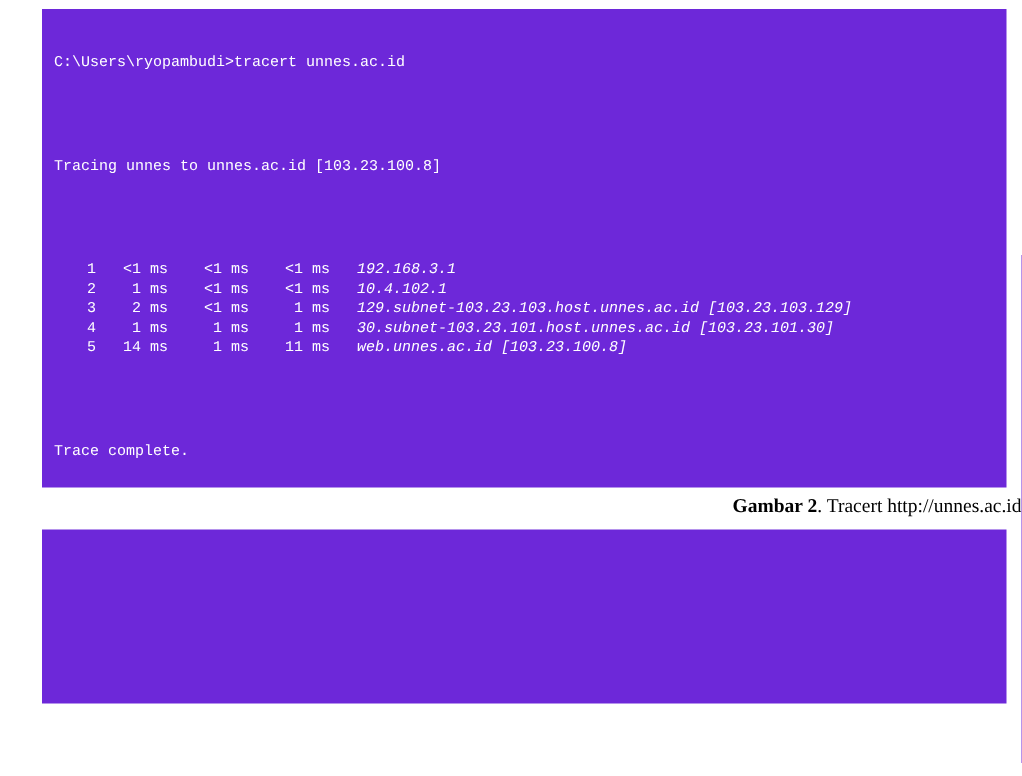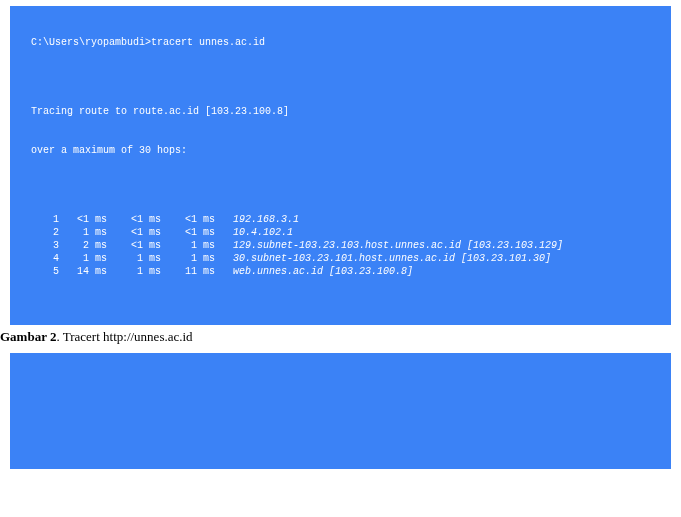--- a/index.html
+++ b/index.html
@@ -4,57 +4,57 @@
 <style>
   * { margin: 0; padding: 0; box-sizing: border-box; }
   body {
     background: #ffffff;
     font-family: 'Times New Roman', Times, serif;
     width: 681px;
     height: 517px;
     overflow: hidden;
   }
   .terminal {
-    background: #3b82f6;
+    background: #6d28d9;
     color: #ffffff;
     font-family: Consolas, 'Courier New', monospace;
     font-size: 10px;
     line-height: 13px;
-    padding: 4px 21px;
-    margin: 6px 10px 0 10px;
+    padding: 4px 8px;
+    margin: 6px 10px 0 28px;
     white-space: pre;
     overflow: hidden;
   }
   .terminal-row {
     display: flex;
     flex-direction: row;
   }
   .col-hop   { width: 28px; text-align: right; padding-right: 0; }
   .col-time  { width: 54px; }
   .col-host  { padding-left: 12px; font-style: italic; }
   .caption {
-    text-align: left;
+    text-align: right;
     font-size: 13px;
     padding: 4px 0 2px 0;
     color: #000;
   }
   .caption-b { font-weight: bold; }
   .blank-spacer { height: 4px; }
 </style>
 </head>
 <body>
 
 <div class="terminal">
   <div>C:\Users\ryopambudi&gt;tracert unnes.ac.id</div>
   <div class="blank-spacer"></div>
-  <div>Tracing route to route.ac.id [103.23.100.8]</div>
-  <div>over a maximum of 30 hops:</div>
+  <div>Tracing unnes to unnes.ac.id [103.23.100.8]</div>
   <div class="blank-spacer"></div>
   <div id="hops1"><div class="terminal-row"><span class="col-hop">  1</span><span class="col-time">   &lt;1 ms</span><span class="col-time">   &lt;1 ms</span><span class="col-time">   &lt;1 ms</span><span class="col-host">192.168.3.1</span></div><div class="terminal-row"><span class="col-hop">  2</span><span class="col-time">    1 ms</span><span class="col-time">   &lt;1 ms</span><span class="col-time">   &lt;1 ms</span><span class="col-host">10.4.102.1</span></div><div class="terminal-row"><span class="col-hop">  3</span><span class="col-time">    2 ms</span><span class="col-time">   &lt;1 ms</span><span class="col-time">    1 ms</span><span class="col-host">129.subnet-103.23.103.host.unnes.ac.id [103.23.103.129]</span></div><div class="terminal-row"><span class="col-hop">  4</span><span class="col-time">    1 ms</span><span class="col-time">    1 ms</span><span class="col-time">    1 ms</span><span class="col-host">30.subnet-103.23.101.host.unnes.ac.id [103.23.101.30]</span></div><div class="terminal-row"><span class="col-hop">  5</span><span class="col-time">   14 ms</span><span class="col-time">    1 ms</span><span class="col-time">   11 ms</span><span class="col-host">web.unnes.ac.id [103.23.100.8]</span></div></div>
   <div class="blank-spacer"></div>
+  <div>Trace complete.</div>
 </div>
 
 <div class="caption">
   <span class="caption-b">Gambar 2</span><span>. Tracert http://unnes.ac.id</span>
 </div>
 
 <div class="terminal">
   <div class="blank-spacer"></div>
   
   

